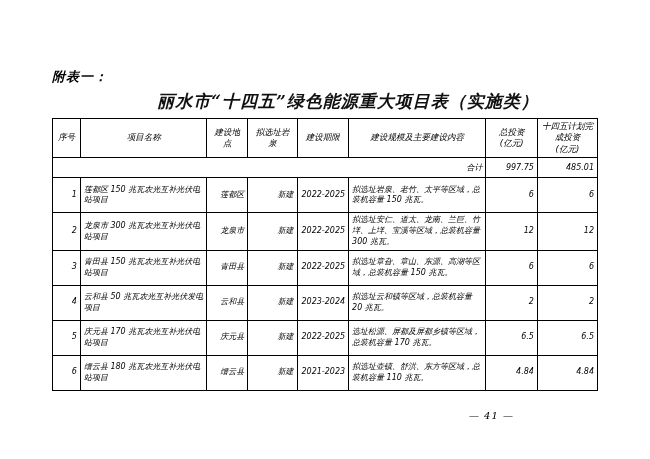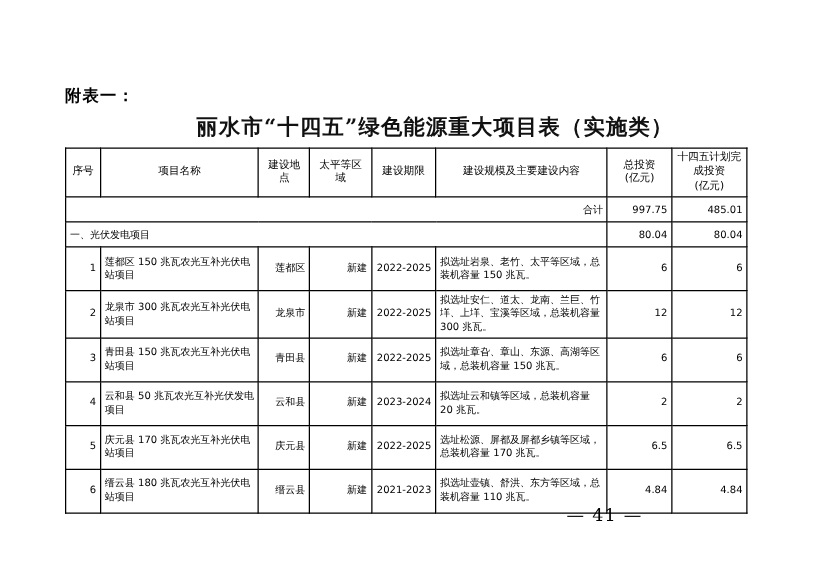--- a/index.html
+++ b/index.html
@@ -13,20 +13,21 @@
     font-family: "Liberation Serif", serif;
     color: #000000;
     position: relative;
     overflow: hidden;
   }
   .page {
     position: relative;
     width: 556px;
     height: 459px;
     box-sizing: border-box;
+    font-style: italic;
   }
   .annex-label {
     position: absolute;
     left: 52px;
     top: 68px;
     font-size: 13px;
     font-weight: bold;
     letter-spacing: 1px;
     font-family: "DejaVu Serif", serif;
   }
@@ -87,21 +88,21 @@
     padding-left: 6px;
     font-weight: bold;
   }
   .total-label {
     text-align: center;
   }
   .page-number {
     position: absolute;
     right: 42px;
     bottom: 38px;
-    font-size: 14px;
+    font-size: 10px;
     font-family: "DejaVu Serif", serif;
     letter-spacing: 1px;
   }
   .nowrap-num { white-space: nowrap; }
 </style>
 </head>
 <body>
 
 <div class="page">
 
@@ -118,44 +119,39 @@
       <col class="colw5">
         <col class="colw6">
         <col class="colw7">
         <col class="colw8">
     </colgroup>
     <thead>
       <tr>
         <th class="hd">序号</th>
         <th class="hd">项目名称</th>
         <th class="hd">建设地点</th>
-        <th class="hd">太平等区域</th>
+        <th class="hd">拟选址岩泉</th>
         <th class="hd">建设期限</th>
         <th class="hd">建设规模及主要建设内容</th>
         <th class="hd">
           <div>总投资</div>
           <div>(亿元)</div>
         </th>
         <th class="hd">
           <div>十四五计划完成投资</div>
           <div>(亿元)</div>
         </th>
       </tr>
     </thead>
     <tbody>
       <tr class="row-total">
         <td class="c total-label" colspan="6">合计</td>
         <td class="c nowrap-num">997.75</td>
         <td class="c nowrap-num">485.01</td>
       </tr>
-      <tr class="row-section">
-        <td class="section-title" colspan="6">一、光伏发电项目</td>
-        <td class="c nowrap-num">80.04</td>
-        <td class="c nowrap-num">80.04</td>
-      </tr>
 
       <tr class="data-row">
         <td class="c">1</td>
         <td class="l">莲都区 150 兆瓦农光互补光伏电站项目</td>
         <td class="c">莲都区</td>
         <td class="c">新建</td>
         <td class="c">2022-2025</td>
         <td class="l">拟选址岩泉、老竹、太平等区域，总装机容量 150 兆瓦。</td>
         <td class="c">6</td>
         <td class="c">6</td>

